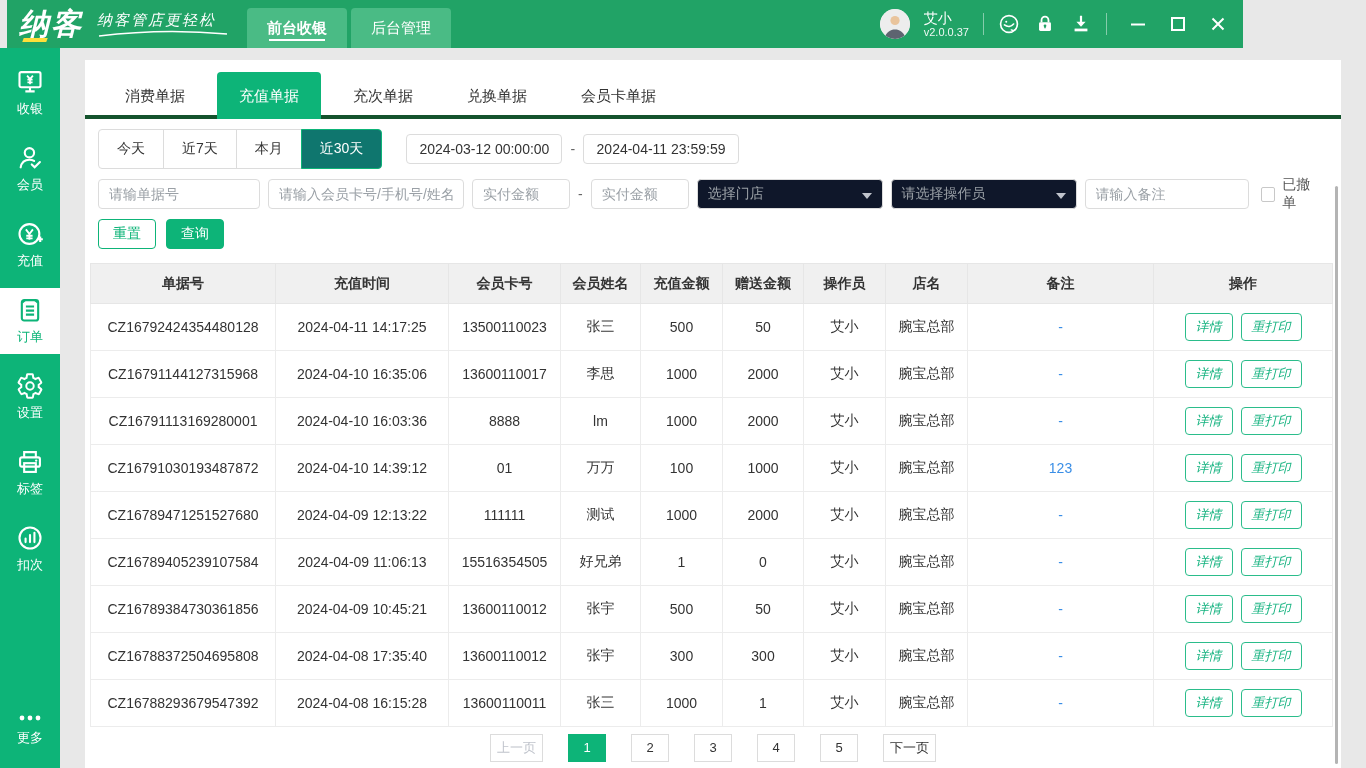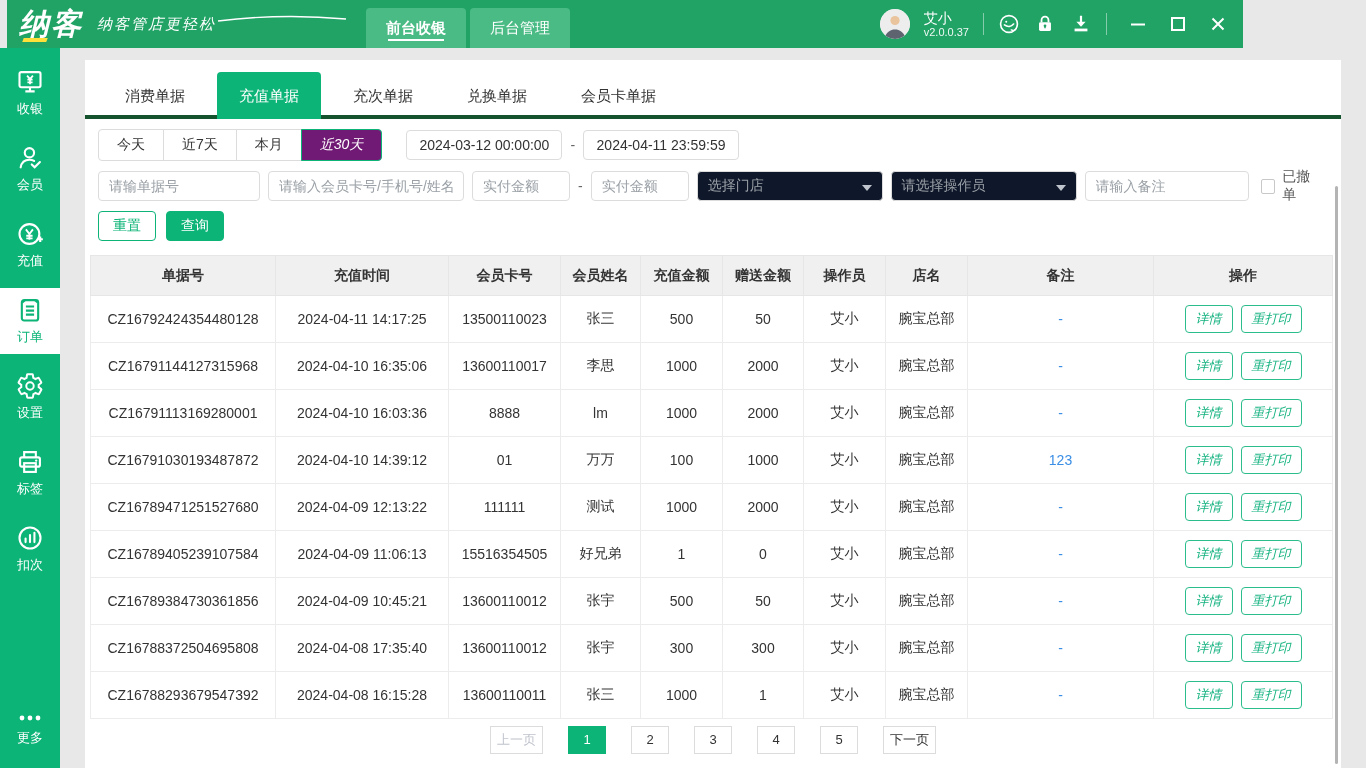--- a/index.html
+++ b/index.html
@@ -6,21 +6,21 @@
   html,body { width:1366px; height:768px; overflow:hidden;
     font-family:"Liberation Sans", sans-serif; background:#e8e8e8; }
 
   
   .header { position:absolute; left:7px; top:0; width:1236px; height:48px;
     background:#21a366; display:flex; align-items:center; color:#fff; z-index:5; }
   .logo { position:relative; font-size:30px; font-weight:900; font-style:italic;
     letter-spacing:2px; margin:0 14px 0 12px; }
   .logo::after { content:''; position:absolute; left:4px; bottom:3px; width:24px; height:4px;
     background:#ffdf3a; transform:skewX(-20deg); }
-  .slogan-wrap { display:flex; flex-direction:row; margin-right:18px;justify-content:space-between; }
+  .slogan-wrap { display:flex; flex-direction:column; margin-right:18px;justify-content:space-between; }
   .slogan { font-size:15px; font-style:italic; letter-spacing:2px; }
   .nav-tabs { display:flex; align-self:flex-end; gap:4px; }
   .nav-tab { position:relative; width:100px; height:40px; line-height:40px; text-align:center;
     background:#4abb85; border-radius:4px 4px 0 0; font-size:15px; cursor:pointer; }
   .nav-tab.active { font-weight:bold; }
   .nav-tab.active::after { content:''; position:absolute; left:22px; right:22px; bottom:7px;
     height:2px; background:#fff; }
   .header-right { margin-left:auto; display:flex; align-items:center; gap:14px; padding-right:16px; }
   .avatar { width:30px; height:30px; border-radius:50%; background:#f1f1f1; overflow:hidden; flex:none; }
   .user-meta { line-height:1.15; }
@@ -49,25 +49,25 @@
   .doc-tabs { height:59px; padding:12px 0 0 18px; display:flex;
     border-bottom:4px solid #14532d; }
   .doc-tab { height:47px; line-height:47px; padding:0 22px; margin-right:10px;
     font-size:15px; color:#333; cursor:pointer; }
   .doc-tab.active { background:#0db478; color:#fff; border-radius:4px 4px 0 0; }
 
   
   .filters { padding:10px 18px 0 13px; }
   .f-row { display:flex; align-items:center; margin-bottom:7px; }
   .range-group { display:flex; }
-  .range-btn { min-width:62px; height:32px; padding:0 18px; background:#fff;
+  .range-btn { min-width:62px; height:40px; padding:0 18px; background:#fff;
     border:1px solid #dcdcdc; margin-left:-1px; font-size:14px; color:#333; cursor:pointer; }
   .range-btn:first-child { border-radius:4px 0 0 4px; margin-left:0; }
   .range-btn:last-child { border-radius:0 4px 4px 0; }
-  .range-btn.active { background:#701a75; border-color:#0db478; color:#fff;font-style:italic; }
+  .range-btn.active { background:#0f766e; border-color:#0db478; color:#fff; }
   .inp { height:30px; border:1px solid #dcdcdc; border-radius:4px; padding:0 10px;
     font-size:14px; color:#333; background:#fff; font-family:"Liberation Sans",sans-serif; }
   .inp::placeholder { color:#9aa0a6; }
   .date-inp { width:156px; text-align:center; margin-left:24px; }
   .date-inp + .sep + .date-inp { margin-left:0; }
   .sep { color:#666; margin:0 8px; font-size:14px; }
   .w-order { width:162px; }
   .w-member { width:196px; margin-left:8px; }
   .w-amt { width:98px; margin-left:8px; }
   .w-amt2 { width:98px; }

